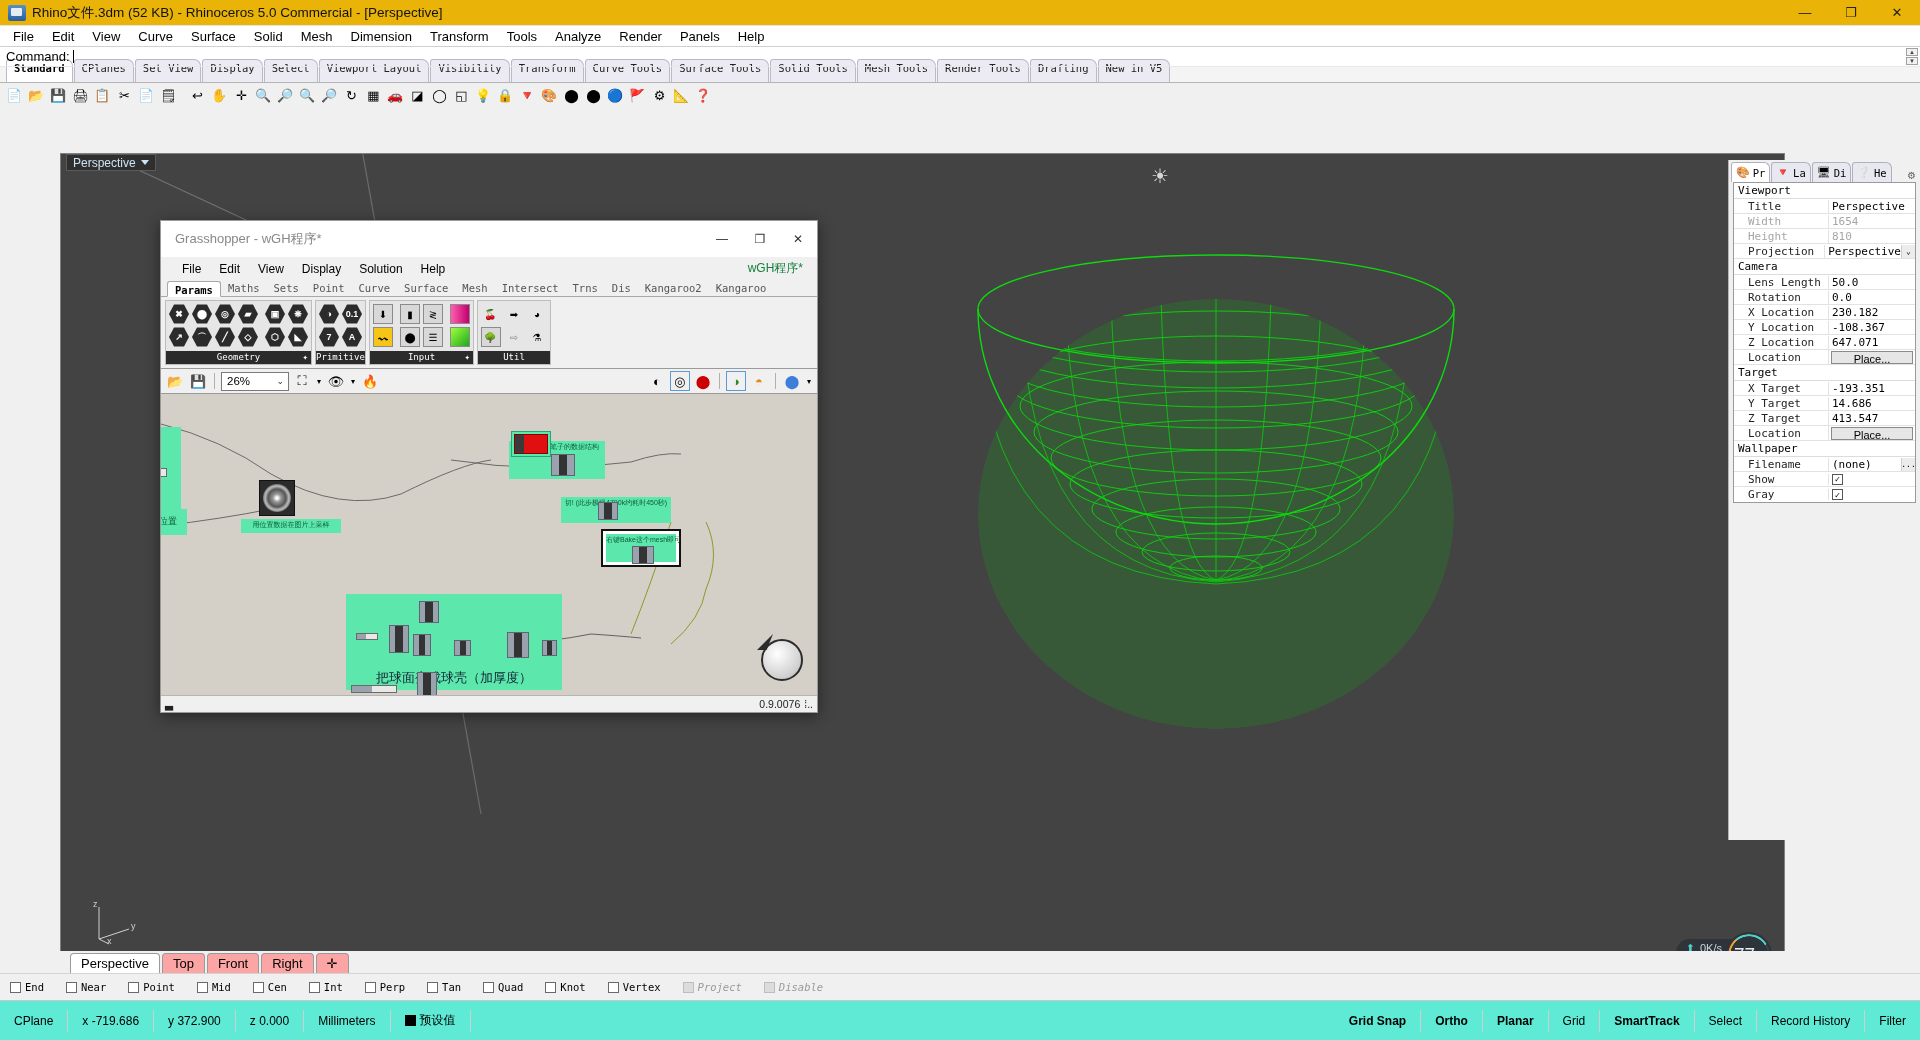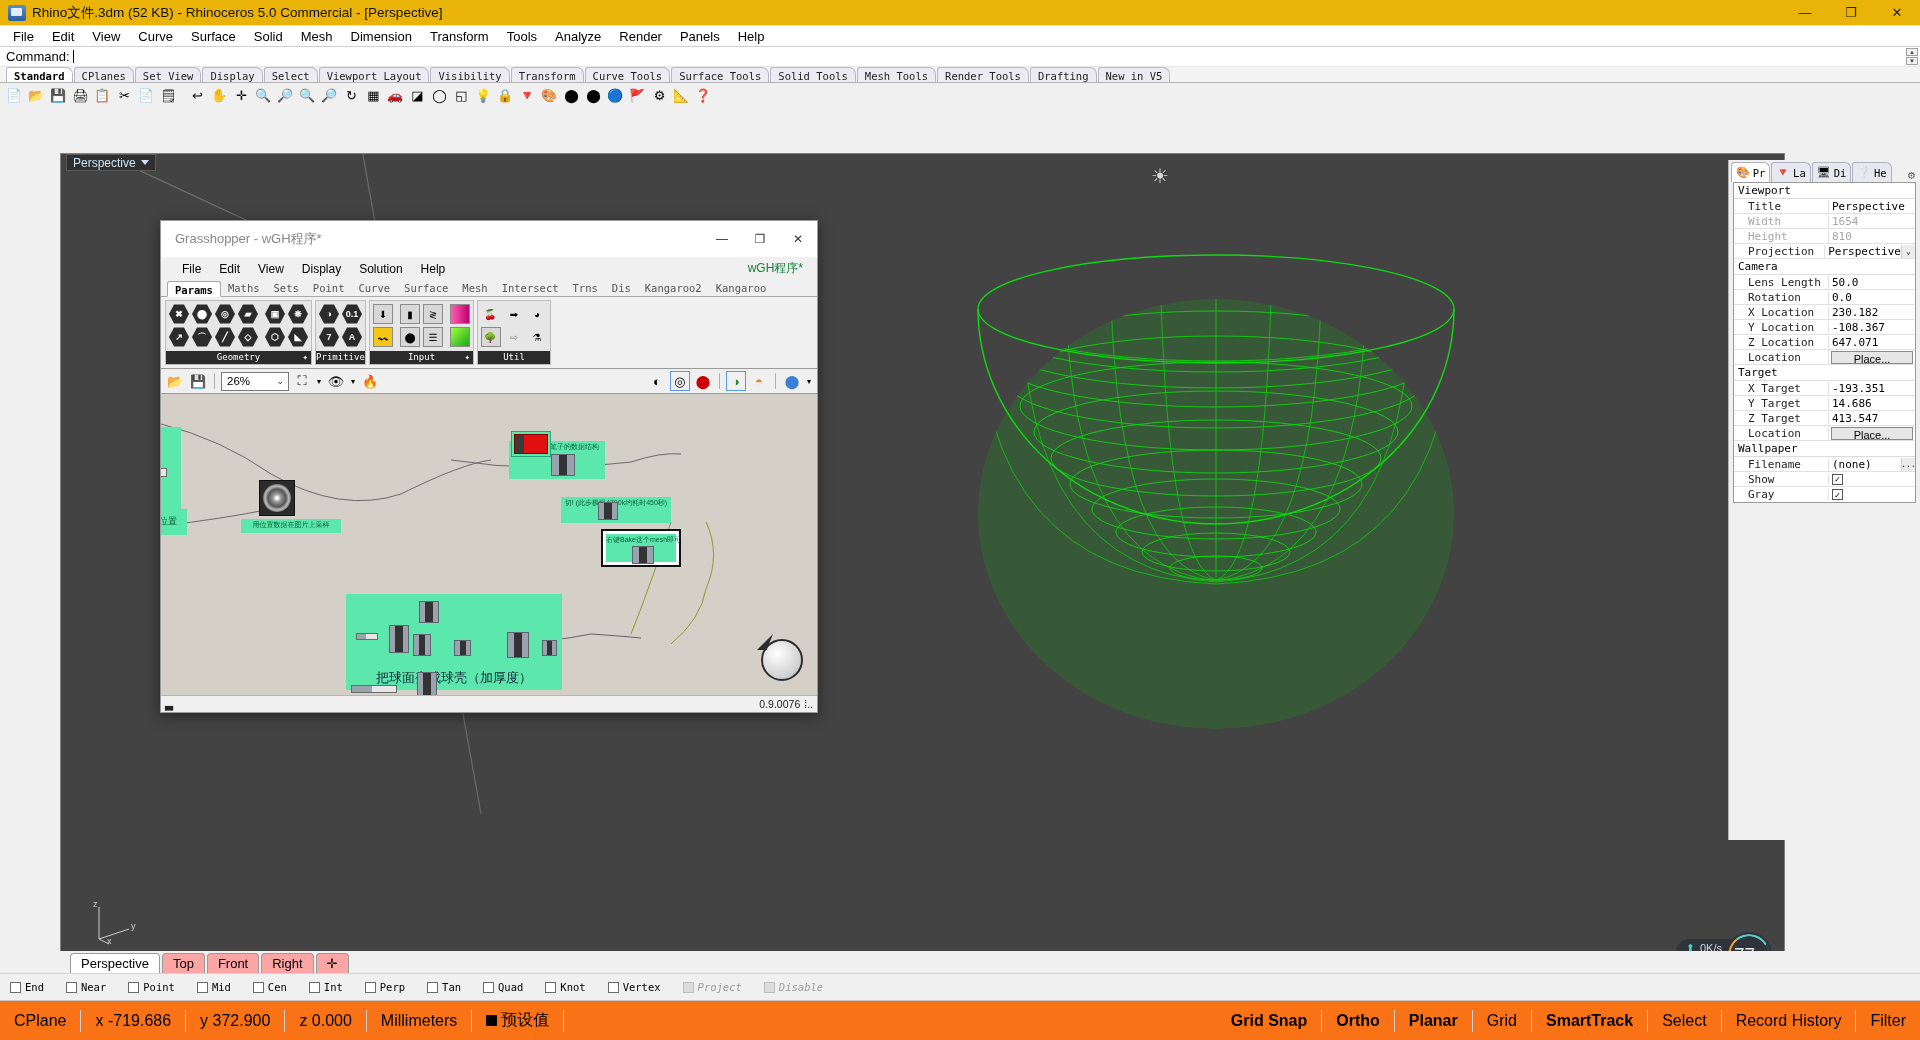--- a/index.html
+++ b/index.html
@@ -56,21 +56,21 @@
 
   
   #tabstrip {
     height:16px; background:#f4f4f4; display:flex; align-items:flex-end;
     padding-left:6px; border-bottom:1px solid #b5b5b5;
     font-family:"DejaVu Sans Mono", monospace;
   }
   #tabstrip .tab {
     font-size:10.5px; padding:1px 7px 0 7px; border:1px solid #b9b9c8;
     border-bottom:none; background:#eceaf2; margin-right:1px;
-    border-radius:3px 7px 0 0; color:#222; line-height:14px; height:15px;
+    border-radius:3px 7px 0 0; color:#222; line-height:14px; height:23px;
   }
   #tabstrip .tab.active { background:#ffffff; font-weight:bold; color:#000; }
 
   
   #maintoolbar { background:#f0f0f0; padding:2px 4px 1px 4px; }
   .trow { display:flex; align-items:center; height:21px; gap:1px; }
   .ticon {
     width:21px; height:20px; display:flex; align-items:center; justify-content:center;
     font-size:13px; line-height:1;
   }
@@ -226,22 +226,22 @@
     position:absolute; left:0; bottom:40px; width:100%; height:27px; background:#f0f0f0;
     display:flex; align-items:center; padding-left:10px; gap:10px;
     font-family:"DejaVu Sans Mono", monospace; font-size:10.5px;
     border-top:1px solid #d4d4d4;
   }
   #osnapbar .osn { display:flex; align-items:center; gap:4px; margin-right:12px; }
   #osnapbar .osn .bx { width:11px; height:11px; border:1px solid #6a6a6a; background:#fff; }
   #osnapbar .osn.dim { color:#9a9a9a;font-style:italic; }
   #osnapbar .osn.dim .bx { background:#dcdcdc; border-color:#bdbdbd; }
   #statusbar {
-    position:absolute; left:0; bottom:0; width:100%; height:40px; background:#f97316;
-    display:flex; align-items:center; border-top:1px solid #c8c8c8; font-size:16px;
+    position:absolute; left:0; bottom:0; width:100%; height:40px; background:#5eead4;
+    display:flex; align-items:center; border-top:1px solid #c8c8c8; font-size:12px;
   }
   #statusbar .sc { padding:0 14px; border-right:1px solid #cfcfcf; height:22px; display:flex; align-items:center; }
   #statusbar .sc.b { font-weight:bold; }
   #statusbar .swatch { width:11px;height:11px;background:#000;margin-right:4px; }
 </style>
 </head>
 <body>
 
 <div id="titlebar">
   <div class="tb-icon"></div>

